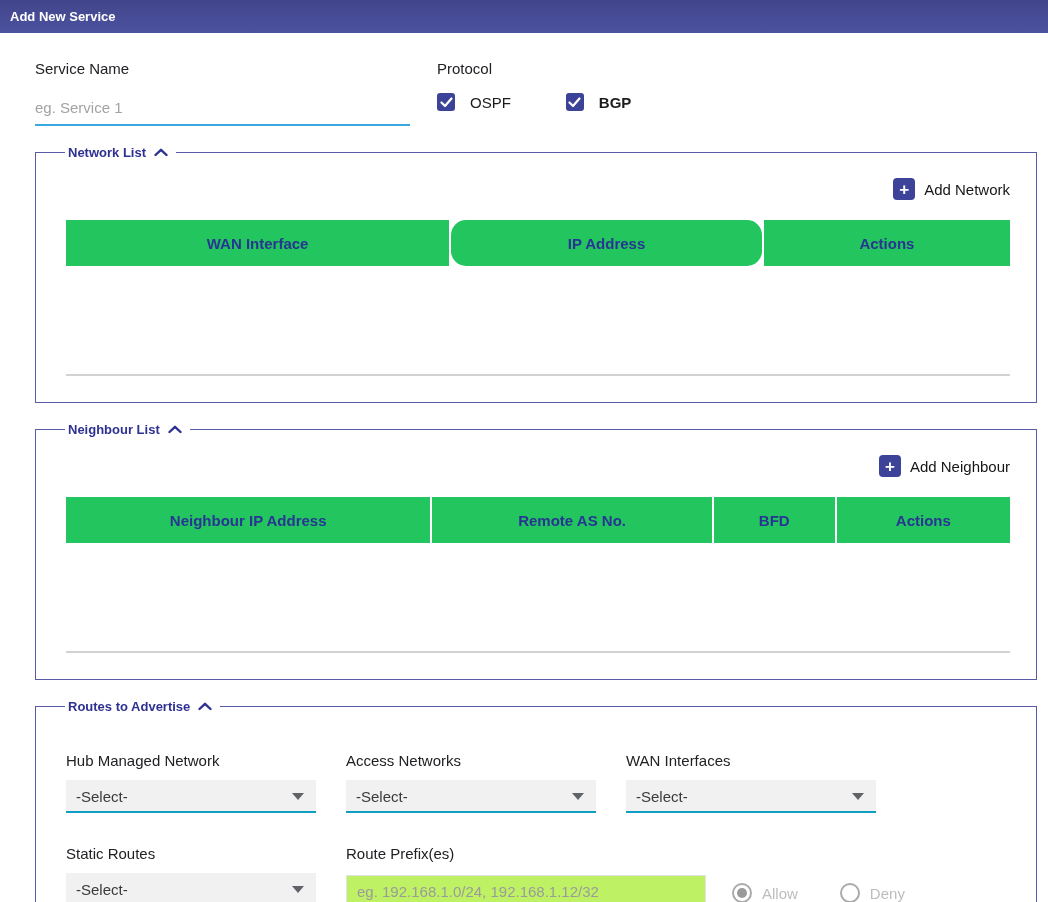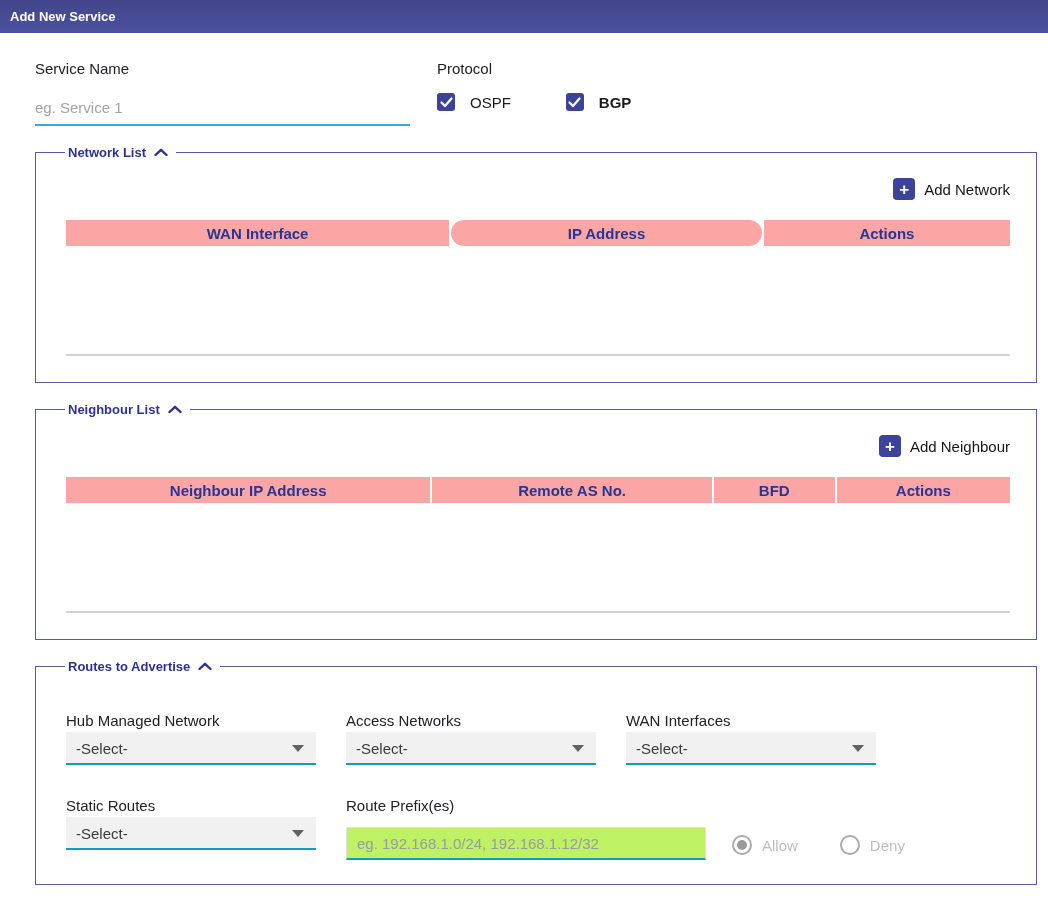--- a/index.html
+++ b/index.html
@@ -84,40 +84,40 @@
     line-height: 1;
     cursor: pointer;
   }
   .add-label { font-size: 15px; color: #161616; margin-left: 9px; cursor: pointer; }
   .add-btn { display: flex; align-items: center; cursor: pointer; }
 
   
   .table { margin-top: 20px; }
   .thead { display: flex; gap: 2px; }
   .th {
-    background: #fca5a5;
-    height: 26px;
+    background: #22c55e;
+    height: 46px;
     display: flex;
     align-items: center;
     justify-content: center;
     font-size: 15px;
     font-weight: 700;
     color: #283593;
   }
   .cols3 .c0 { width: 40.6%; } .cols3 .c1 { width: 32.9%; border-radius: 15px; } .cols3 .c2 { flex: 1; }
   .cols4 .c0 { width: 38.6%; } .cols4 .c1 { width: 29.6%; } .cols4 .c2 { width: 12.8%; } .cols4 .c3 { flex: 1; }
   .tbody { height: 110px; background: #ffffff; border-bottom: 2px solid #d2d2d2; }
 
   
   .routes-row { display: flex; margin-top: 24px; align-items: flex-start; }
   .route-field { width: 250px; }
   .route-field + .route-field, .route-field-wide { margin-left: 30px; }
   .route-field-wide { width: 360px; }
   .select-box {
-    margin-top: 3px;
+    margin-top: 11px;
     height: 33px;
     background: #f1f1f1;
     border-bottom: 2px solid #0e9ec2;
     display: flex;
     align-items: center;
     justify-content: space-between;
     padding: 2px 12px 0 10px;
     font-size: 15px;
     color: #3a3a3a;
     cursor: pointer;

